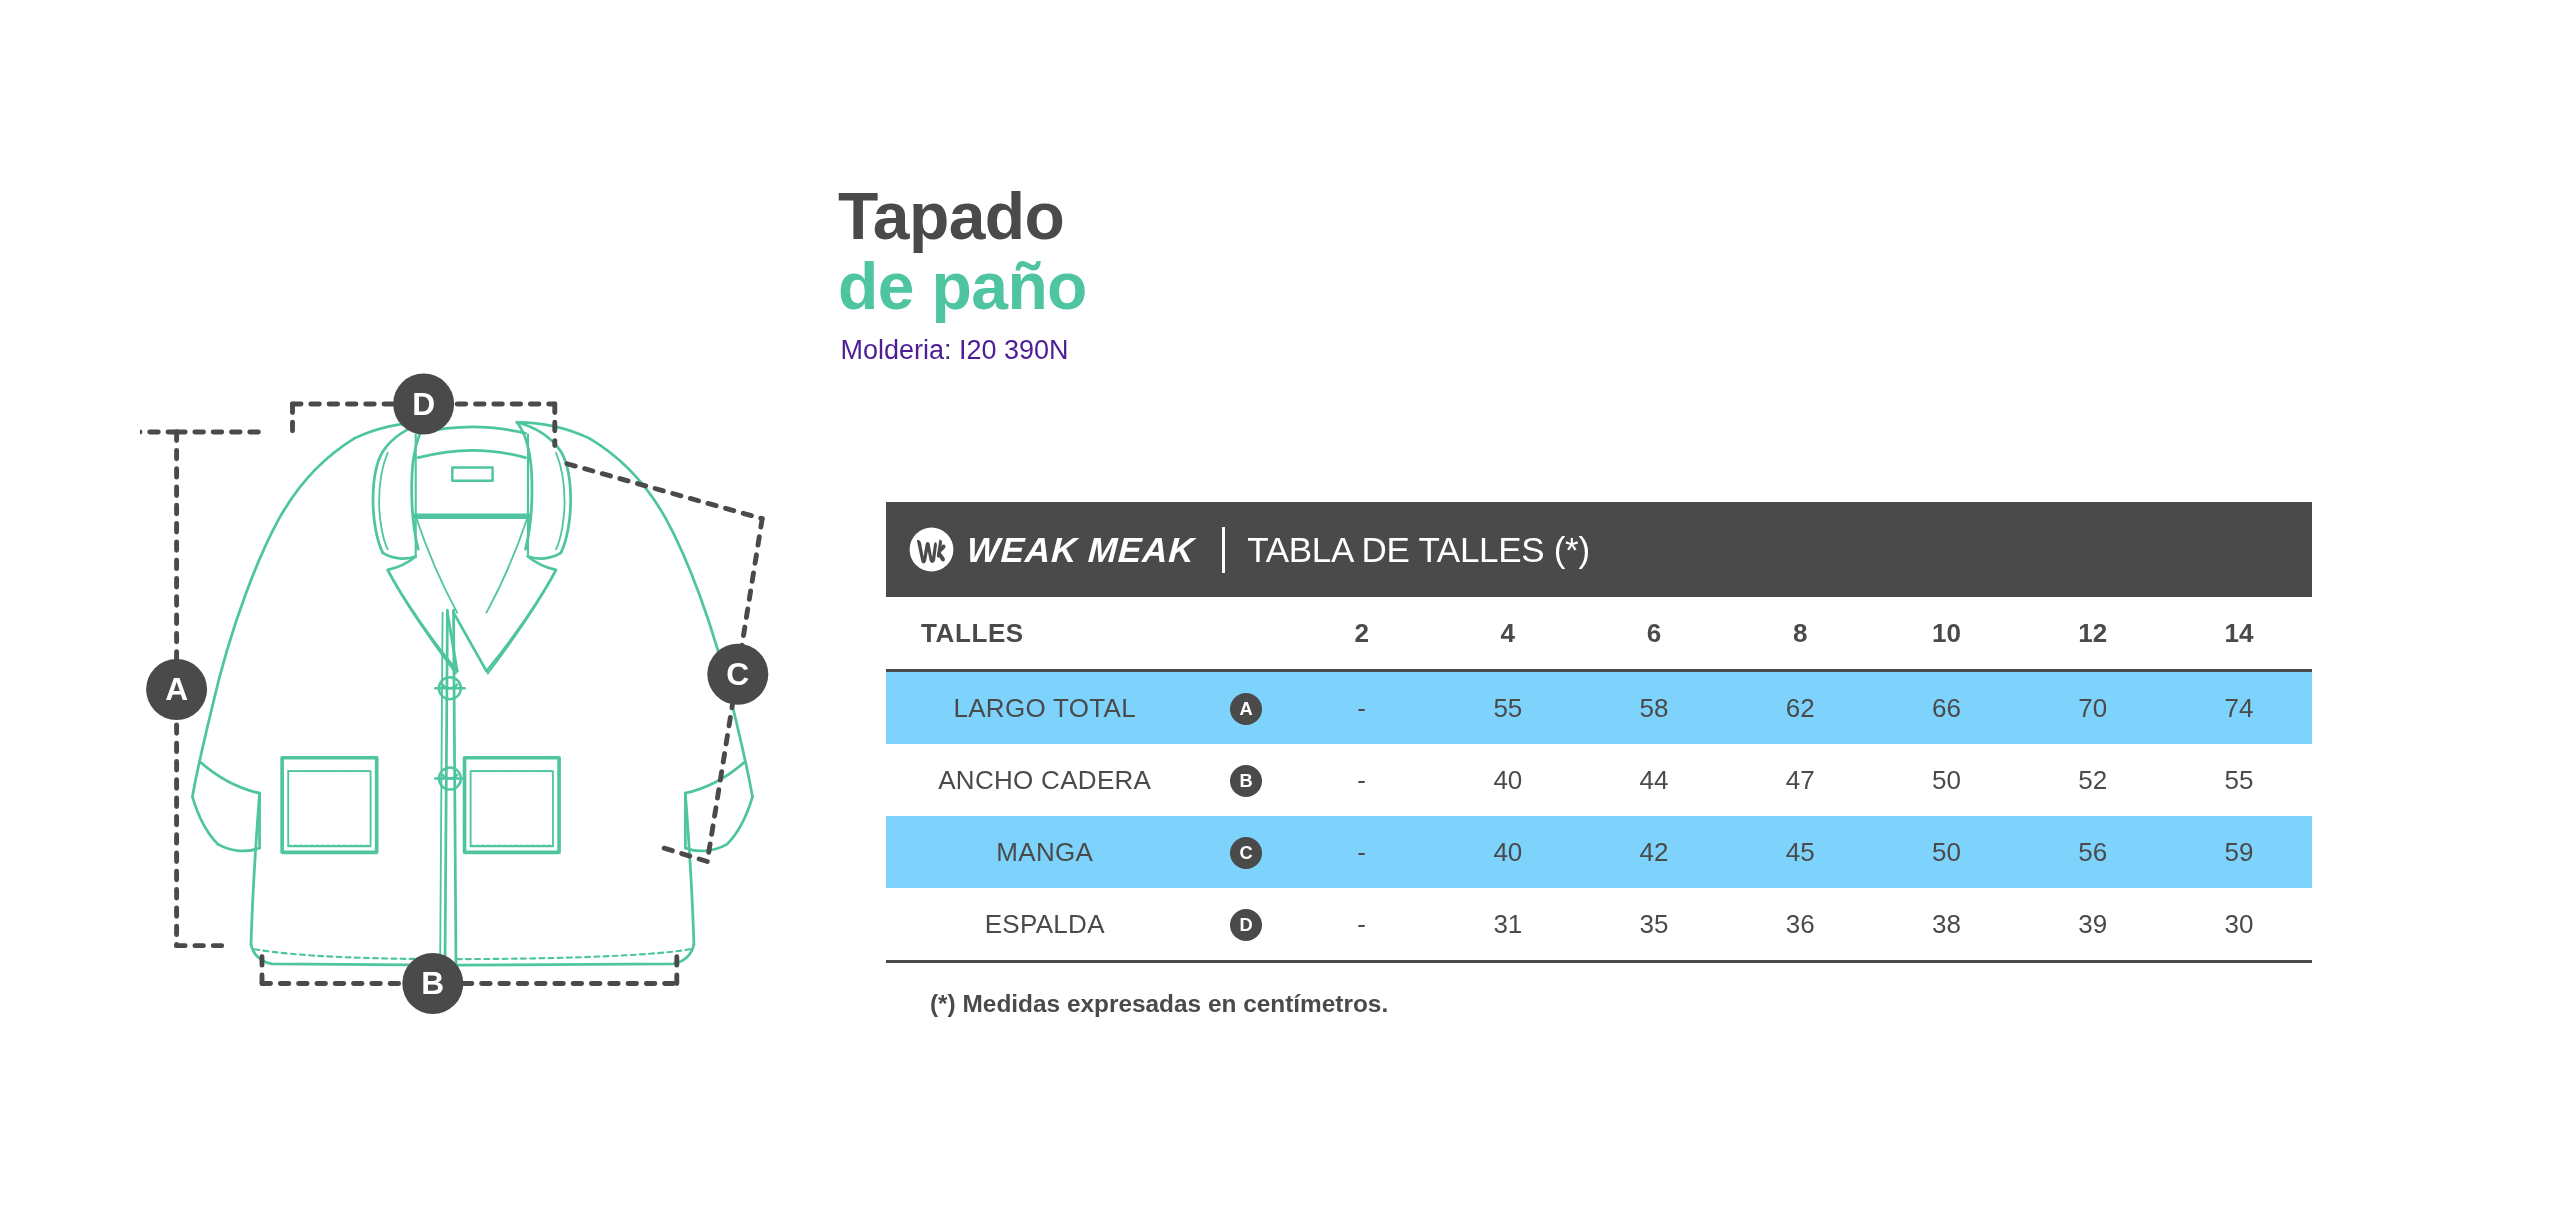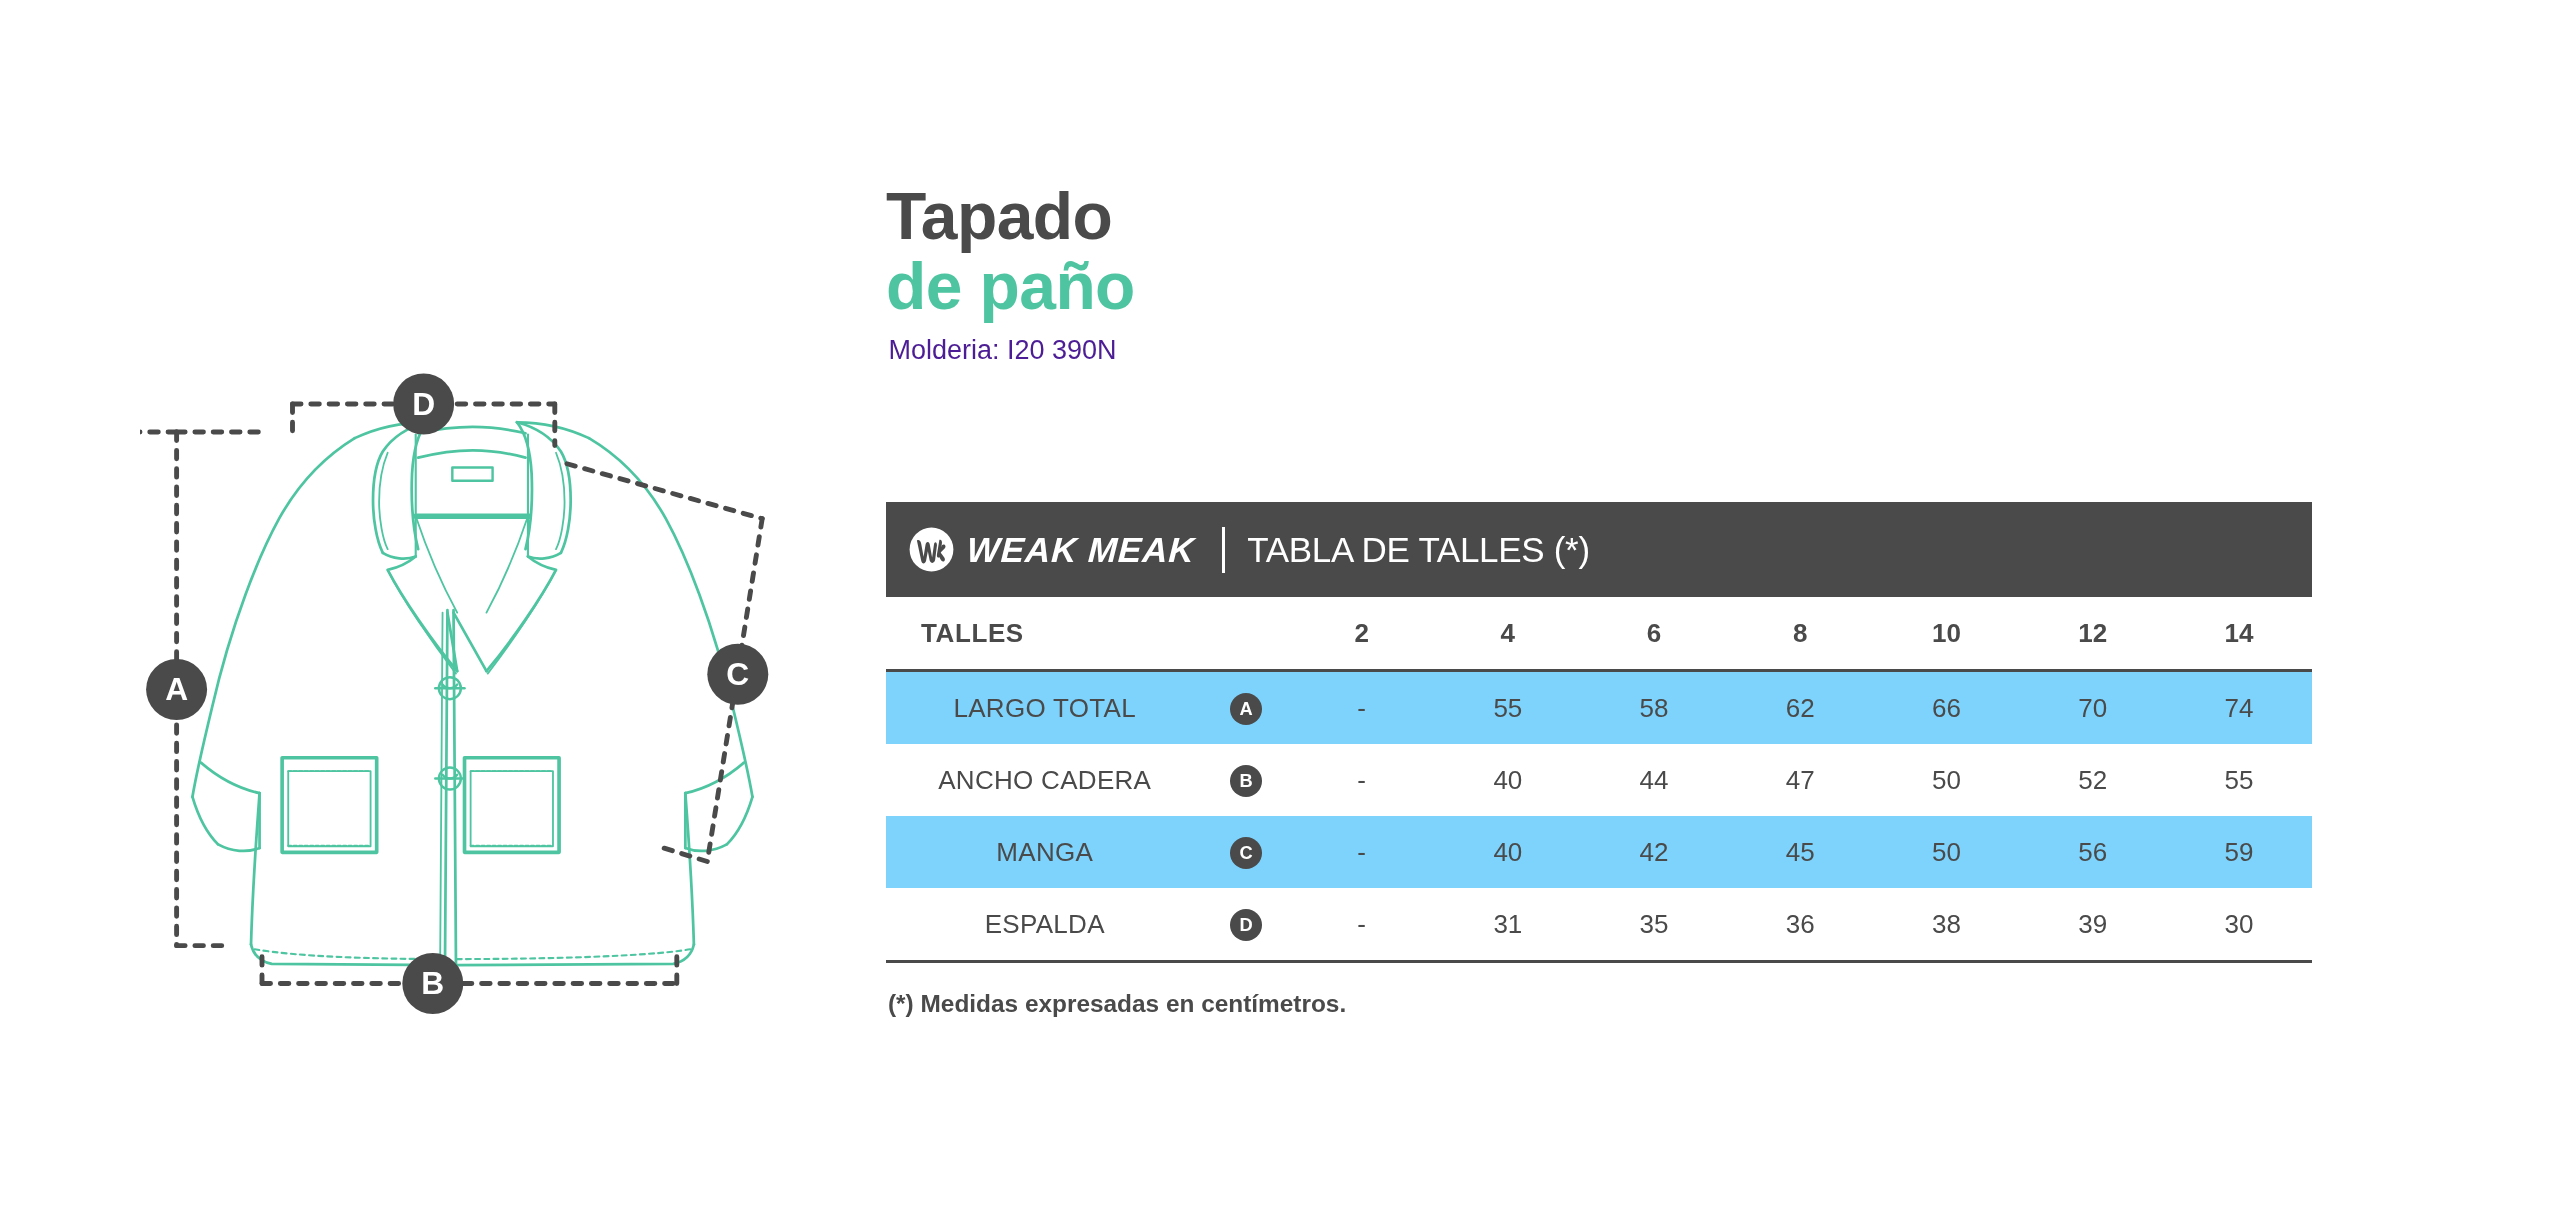--- a/index.html
+++ b/index.html
@@ -25,21 +25,21 @@
     left: 140px;
     top: 366px;
     width: 671px;
     height: 653px;
   }
   #illustration svg { display: block; width: 100%; height: 100%; }
 
   
   #heading {
     position: absolute;
-    left: 886px;
+    left: 838px;
     top: 183px;
     width: 854px;
   }
   .title-line1 {
     font-size: 66px;
     font-weight: bold;
     color: #4a4a4a;
     line-height: 1.0;
     letter-spacing: -0.6px;
     margin: 0;
@@ -155,21 +155,21 @@
     border-radius: 50%;
     background: #4a4a4a;
     color: #ffffff;
     font-size: 18.3px;
     font-weight: bold;
     line-height: 1;
   }
 
   .footnote {
     position: absolute;
-    left: 888px;
+    left: 930px;
     top: 990px;
     font-size: 24.4px;
     font-weight: bold;
     color: #4a4a4a;
     letter-spacing: 0px;
   }
 </style>
 </head>
 <body>
 

